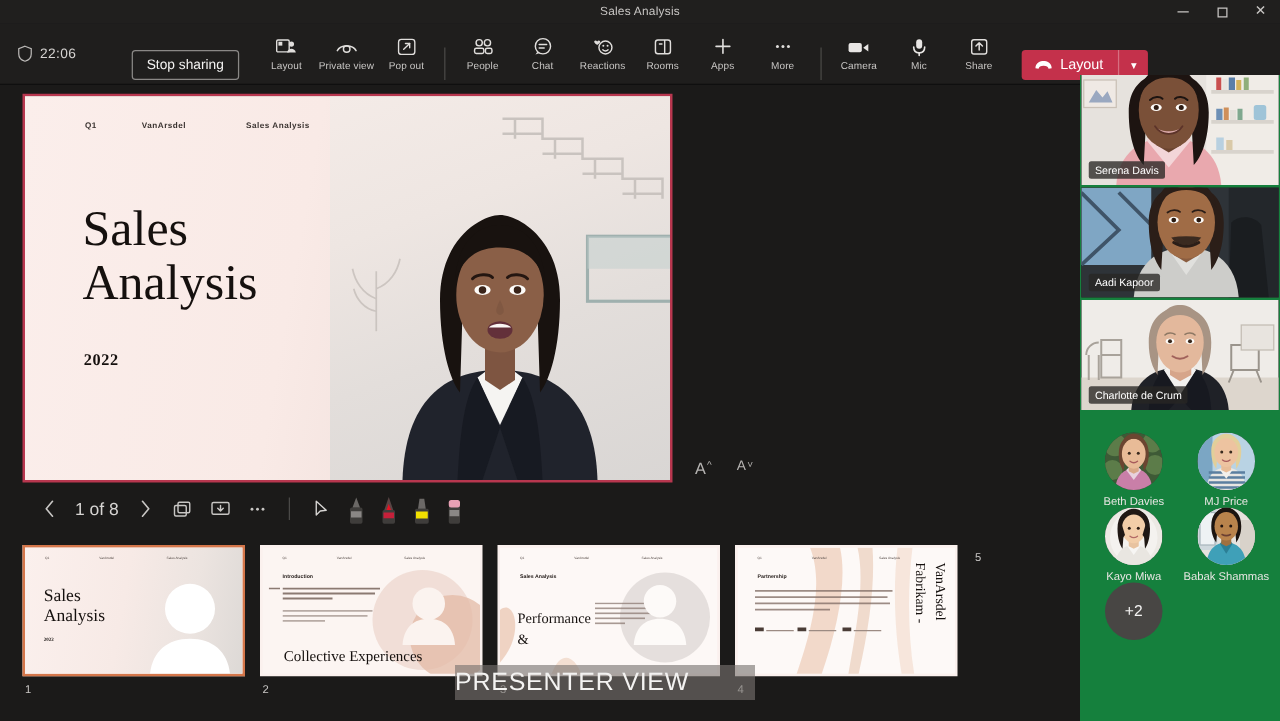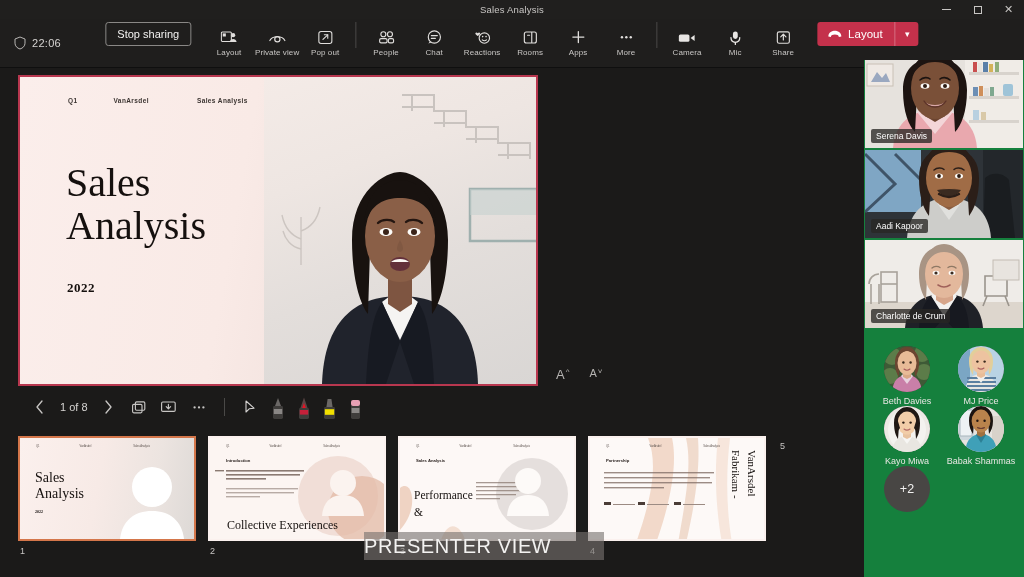--- a/index.html
+++ b/index.html
@@ -32,21 +32,21 @@
   .toolbar {
     height: 49px; background: #1f1e1d; border-bottom: 1px solid #0f0f0f;
     display: flex; align-items: center; position: relative;
   }
   .clock { display: flex; align-items: center; gap: 6px; margin-left: 14px; }
   .clock-time { font-size: 11px; color: #d6d4d2; letter-spacing: .3px; }
   .shield { width: 12px; height: 14px; }
 
   .tb-center {
     position: absolute; left: 50%; transform: translateX(-50%);
-    display: flex; align-items: flex-start; gap: 0px;
+    display: flex; align-items: flex-end; gap: 0px;
   }
   .stop-share {
     border: 1px solid #8a8886; border-radius: 3px; background: transparent;
     color: #f3f2f1; font-size: 11px; font-family: inherit;
     padding: 5px 11px; margin-right: 14px; cursor: pointer; white-space: nowrap;
   }
   .tb-item {
     width: 48px; height: 42px; display: flex; flex-direction: column;
     align-items: center; justify-content: center; gap: 2px; cursor: pointer;
     border-radius: 3px;
@@ -107,21 +107,21 @@
   .pv-person { position: absolute; left: 50%; bottom: 0; transform: translateX(-50%); width: 220px; height: 230px; }
 
   
   .slide-ctrls {
     position: absolute; left: 24px; top: 325px; display: flex; align-items: center; gap: 0;
   }
   .sc-btn {
     width: 30px; height: 28px; display: flex; align-items: center; justify-content: center;
     cursor: pointer; border-radius: 3px; color: #c8c6c4;
   }
-  .sc-count { font-size: 11px; color: #d6d4d2; padding: 0 6px; min-width: 38px; text-align: center; }
+  .sc-count { font-size: 14px; color: #d6d4d2; padding: 0 6px; min-width: 38px; text-align: center; }
   .sc-sep { width: 1px; height: 18px; background: #4a4947; margin: 0 10px; }
   .pen {
     width: 22px; height: 26px; display: flex; align-items: flex-end; justify-content: center;
     cursor: pointer; margin: 0 2px;
   }
 
   
   .notes {
     position: absolute; left: 556px; top: 12px; width: 300px;
     font-size: 11.5px; line-height: 1.45; color: #d8d6d4;

